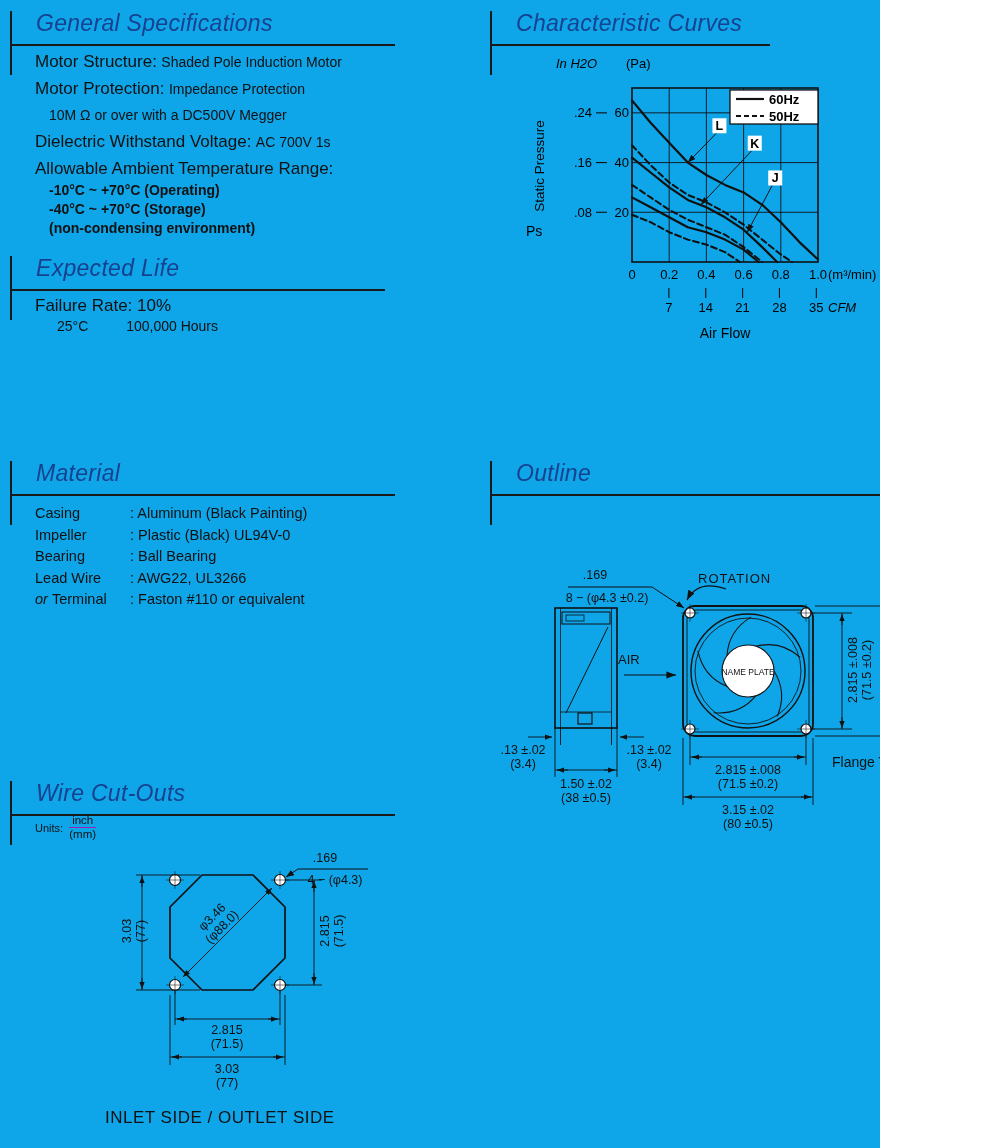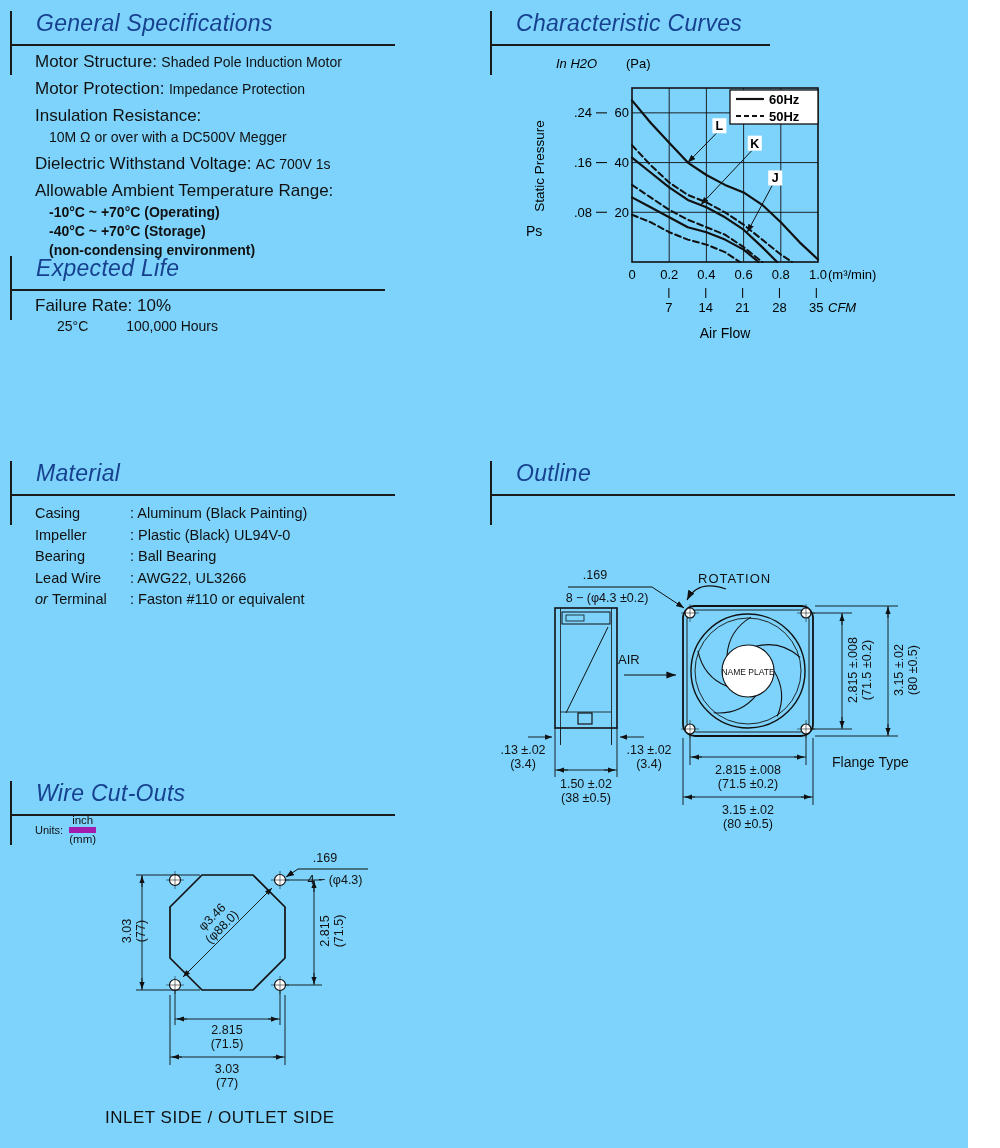--- a/index.html
+++ b/index.html
@@ -1,18 +1,18 @@
 <!DOCTYPE html>
 <html><head>
 <meta charset="utf-8">
 <style>
   * { box-sizing: border-box; }
   html,body { margin:0; padding:0; background:#fff; }
   body { font-family:"Liberation Sans", sans-serif; color:#111; }
-  .page { position:relative; width:968px; height:1148px; background:#7dd3fc; overflow:hidden; }
+  .page { position:relative; width:880px; height:1148px; background:#0ea5e9; overflow:hidden; }
 
   .sec-head { position:absolute; }
   .sec-head .title {
     display:block; margin:0; padding:2px 0 7px 26px;
     font-style:italic; font-weight:500; font-size:23px; letter-spacing:.3px;
     color:#17418e; border-bottom:2px solid #1a1a1a;
   }
   .sec-head .vbar { position:absolute; left:0; top:3px; width:2px; height:64px; background:#1a1a1a; }
 
   .abs { position:absolute; }
@@ -30,21 +30,21 @@
   .dwg { position:absolute; }
   .dwg svg { position:absolute; left:0; top:0; }
   .lbl { position:absolute; font-size:12.5px; line-height:14px; white-space:nowrap; }
   .lbl.c { text-align:center; white-space:normal; }
   .lbl.c div { white-space:nowrap; }
   .rot90 { transform:rotate(-90deg); transform-origin:center; }
   .rot45 { transform:rotate(-45deg); transform-origin:center; }
 
   .units-label { font-size:11px; }
   .frac { display:inline-block; text-align:center; vertical-align:middle; font-size:11.5px; line-height:13px; margin-left:6px; }
-  .frac-top { display:block; border-bottom:6px solid #a21caf; padding:0 3px; }
+  .frac-top { display:block; border-bottom:1px solid #a21caf; padding:0 3px; }
   .frac-bot { display:block; }
 
   .footer-line { position:absolute; font-size:17px; letter-spacing:.5px; text-align:left; }
   .nameplate { font-size:8.5px; letter-spacing:0; }
   .rotation { font-size:13px; letter-spacing:1px; }
 </style>
 </head>
 <body>
 
 <div class="page">
@@ -54,23 +54,20 @@
     <div class="title">General Specifications</div>
   </div>
   <div class="abs" style="left:35px; top:52px; width:370px;">
     <div class="gs-line">
       <span class="lbl-lg">Motor Structure:</span>
       <span class="val">Shaded Pole Induction Motor</span>
     </div>
     <div class="gs-line">
       <span class="lbl-lg">Motor Protection:</span>
       <span class="val">Impedance Protection</span>
-    </div>
-    <div class="gs-line" style="margin-bottom:0;">
-      <span class="lbl-lg">Insulation Resistance:</span>
     </div>
     <div class="gs-sub sub">10M Ω or over with a DC500V Megger</div>
     <div class="gs-line">
       <span class="lbl-lg">Dielectric Withstand Voltage:</span>
       <span class="val">AC 700V 1s</span>
     </div>
     <div class="gs-line" style="margin-bottom:0;">
       <span class="lbl-lg">Allowable Ambient Temperature Range:</span>
     </div>
     <div class="gs-sub sub" style="margin-bottom:0;font-weight:bold;">

